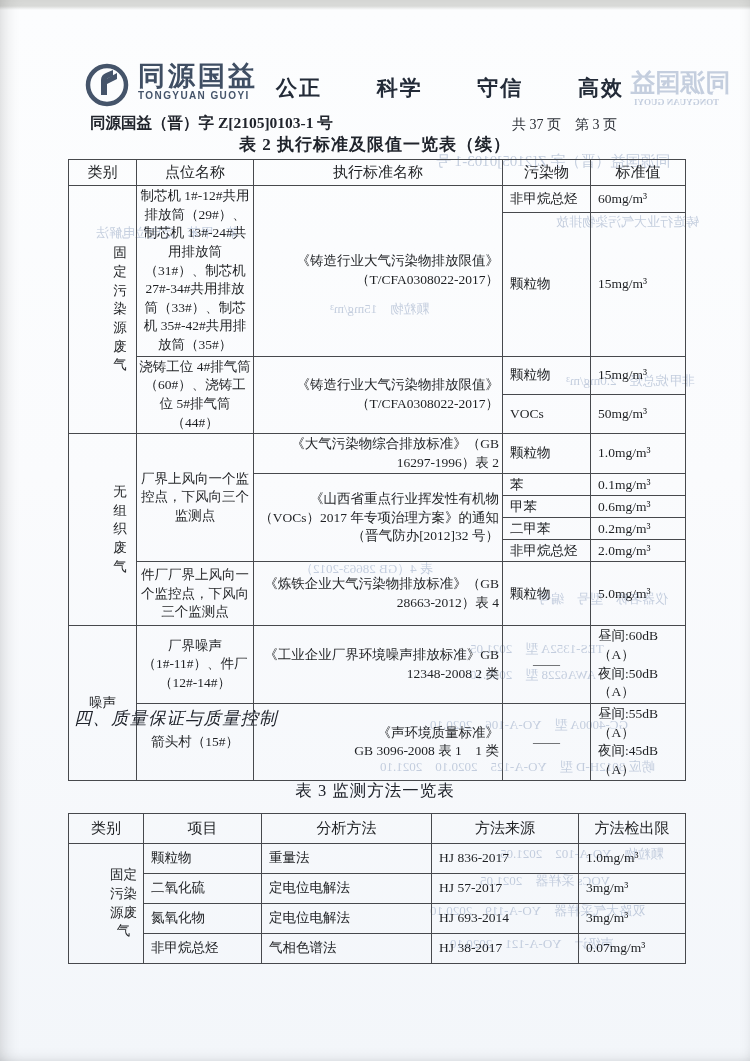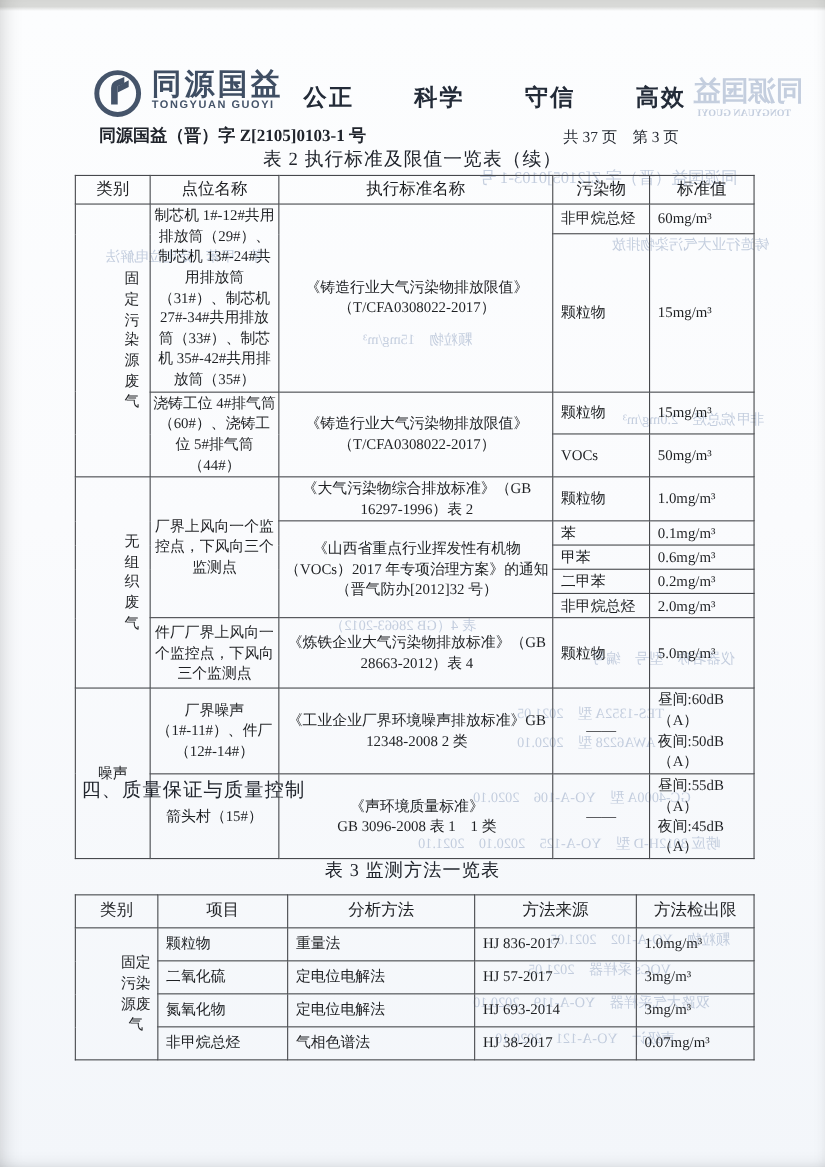--- a/index.html
+++ b/index.html
@@ -22,40 +22,40 @@
   .layer{position:absolute;inset:0;z-index:1;}
   .logo{position:absolute;left:84px;top:62px;display:flex;align-items:flex-start;}
   .logo-mark{width:46px;height:46px;display:block;}
   .logo-names{margin-left:8px;}
   .logo-cn{font-size:27px;font-weight:bold;color:#3f4e63;letter-spacing:3px;line-height:1.05;font-family:"Liberation Sans","DejaVu Sans",sans-serif;}
   .logo-en{font-size:10px;font-weight:bold;color:#45546a;letter-spacing:1.4px;font-family:"Liberation Sans","DejaVu Sans",sans-serif;}
   .slogans{position:absolute;left:276px;top:74px;width:348px;display:flex;justify-content:space-between;}
   .slogan{font-size:21px;font-weight:bold;color:#232b38;letter-spacing:2px;}
   .doc-number{position:absolute;left:90px;top:113px;font-size:15.5px;font-weight:600;color:#20242c;}
   .page-info{position:absolute;left:512px;top:116px;font-size:14px;color:#2a2e36;}
-  .t2-title{position:absolute;left:0;top:133px;width:750px;text-align:center;font-size:17px;color:#20242c;letter-spacing:1px;}
+  .t2-title{position:absolute;left:0;top:133px;width:750px;text-align:center;font-size:17px;color:#20242c;letter-spacing:1px;font-weight:bold;}
   
   table{position:absolute;border-collapse:collapse;table-layout:fixed;}
   td,th{border:1.5px solid #47494d;padding:1px 4px;font-weight:normal;font-size:13.5px;line-height:1.38;vertical-align:middle;overflow:hidden;}
   th{font-size:15px;text-align:center;}
   .t2{left:68px;top:159px;width:617px;}
   .t3{left:68px;top:813px;width:617px;}
   .c{text-align:center;}
   .l{text-align:left;padding-left:7px;}
   .pre{white-space:pre-line;padding-left:39px;}
-  .std{text-align:center;padding-left:5px;padding-right:3px;}
+  .std{text-align:right;padding-left:5px;padding-right:3px;}
   .site{text-align:center;padding-left:2px;padding-right:2px;margin-top:14px;}
   .day{display:block;}
   
   .h26{height:26px}.h27{height:27px}.h143{height:143px}.h30{height:30px}
   .h40{height:40px}.h22{height:22px}.h64{height:64px}.h45{height:45px}
   
   .h30b{height:30px}
   
-  .sec-heading{position:absolute;left:74px;top:706px;font-size:17.5px;color:#20242c;letter-spacing:1px;}
+  .sec-heading{position:absolute;left:74px;top:706px;font-size:17.5px;color:#20242c;letter-spacing:1px;font-style:italic;}
   .sec-para{position:absolute;left:74px;top:744px;font-size:16.5px;color:#20242c;}
   .t3-title{position:absolute;left:0;top:780px;width:750px;text-align:center;font-size:16.5px;color:#20242c;letter-spacing:1px;}
 </style>
 </head>
 <body>
 
 <div id="screen">
 
   <div id="bleed-layer">
       <div class="bleed" style="left: 630px; top: 66px; font-size: 25px; font-weight: bold;">同源国益</div>

